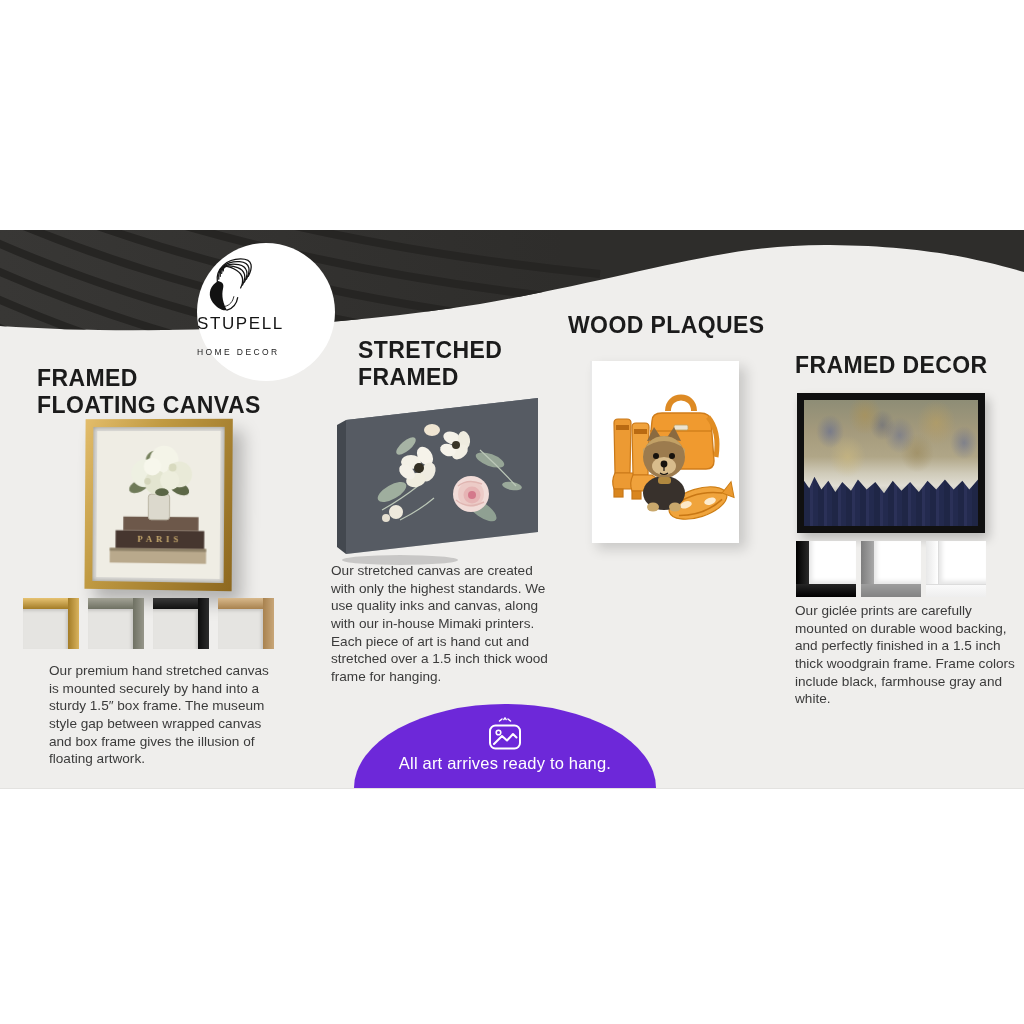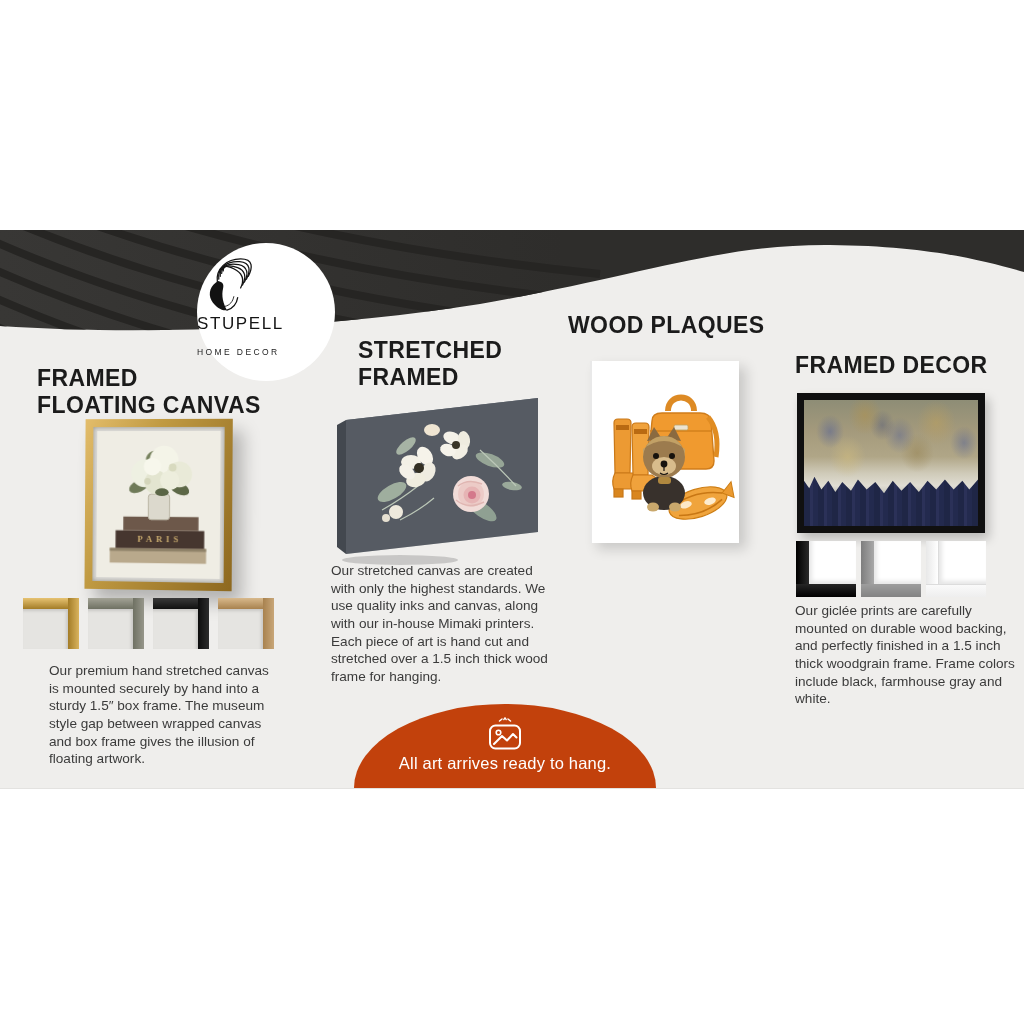--- a/index.html
+++ b/index.html
@@ -73,21 +73,21 @@
   .swatch2 .bar-bottom{position:absolute;left:0;bottom:0;right:0;height:13px;}
   .swatch2 .inner2{position:absolute;left:13px;top:0;right:0;bottom:13px;background:#ffffff;
                    box-shadow:inset 3px -3px 4px rgba(0,0,0,0.10);}
   .sw2-black .bar-left{background:linear-gradient(90deg,#000000,#2b2b2b);}
   .sw2-black .bar-bottom{background:linear-gradient(0deg,#000000,#262626);}
   .sw2-gray .bar-left{background:linear-gradient(90deg,#7e7e7e,#a8a8a8);}
   .sw2-gray .bar-bottom{background:linear-gradient(0deg,#838383,#9d9d9d);}
   .sw2-white .bar-left{background:linear-gradient(90deg,#e8e8e8,#ffffff);border-right:1px solid #dcdcdc;box-sizing:border-box;}
   .sw2-white .bar-bottom{background:linear-gradient(0deg,#eeeeee,#fafafa);border-top:1px solid #dcdcdc;box-sizing:border-box;}
   
-  .badge{position:absolute;left:354px;top:704px;width:302px;height:84px;background:#c2410c;
+  .badge{position:absolute;left:354px;top:704px;width:302px;height:84px;background:#6d28d9;
          border-radius:151px 151px 0 0 / 84px 84px 0 0;display:flex;flex-direction:column;
          align-items:center;z-index:5;}
   .badge-icon{margin-top:12px;}
   .badge-text{color:#ffffff;font-size:16.5px;letter-spacing:0.2px;margin-top:3px;}
 </style>
 </head>
 <body>
 
 <div class="stage">
 

